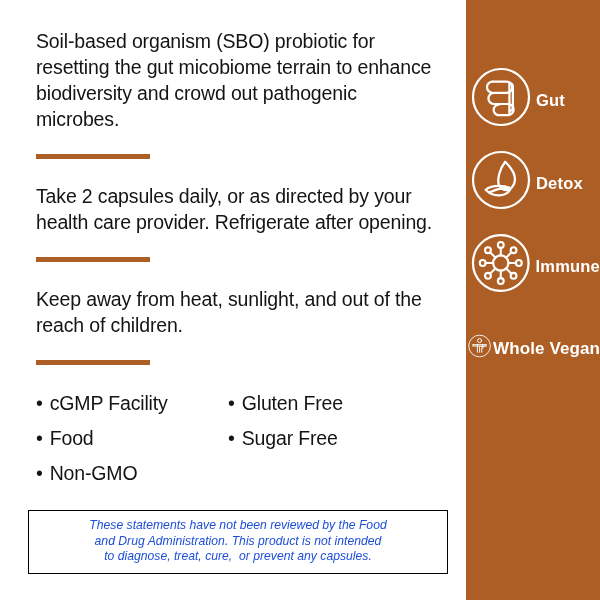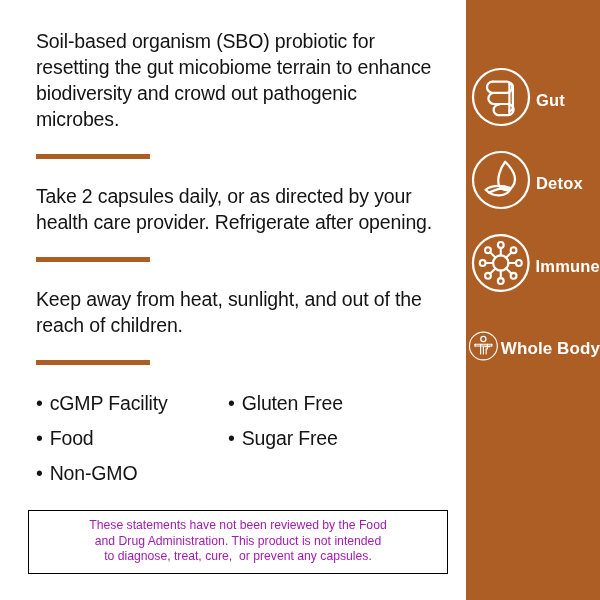--- a/index.html
+++ b/index.html
@@ -71,22 +71,23 @@
     left: 28px;
     top: 510px;
     width: 420px;
     border: 1.5px solid #000000;
     padding: 7px 10px 8px 10px;
     text-align: center;
   }
   #fda-disclaimer .line {
     font-size: 12.2px;
     line-height: 15.5px;
-    color: #a21caf;
+    color: #1d4ed8;
     white-space: pre;
+    font-style: italic;
   }
 
   
   #benefit-sidebar {
     position: absolute;
     left: 466px; top: 0;
     width: 134px;
     height: 600px;
     background: #AC5E25;
     display: flex;
@@ -219,17 +220,17 @@
           <path d="M26 45 H74"></path>
           <path d="M26 45 v5"></path>
           <path d="M74 45 v5"></path>
           <path d="M26 50 H74"></path>
           <path d="M42 45 v28"></path>
           <path d="M50 52 v21"></path>
           <path d="M58 58 v15"></path>
           <path d="M55 52 h13 M61.5 45.5 v13"></path>
         </g>
       </svg>
-      <div class="benefit-label">Whole Body</div>
+      <div class="benefit-label">Whole Vegan</div>
     </div>
 
   </div>
 </div>
 
 </body></html>

